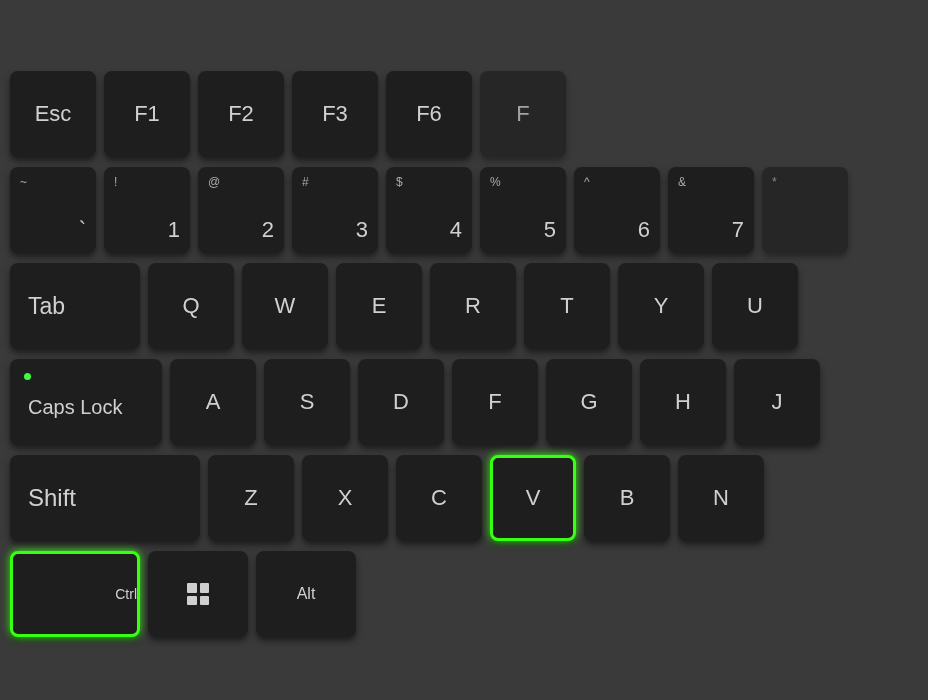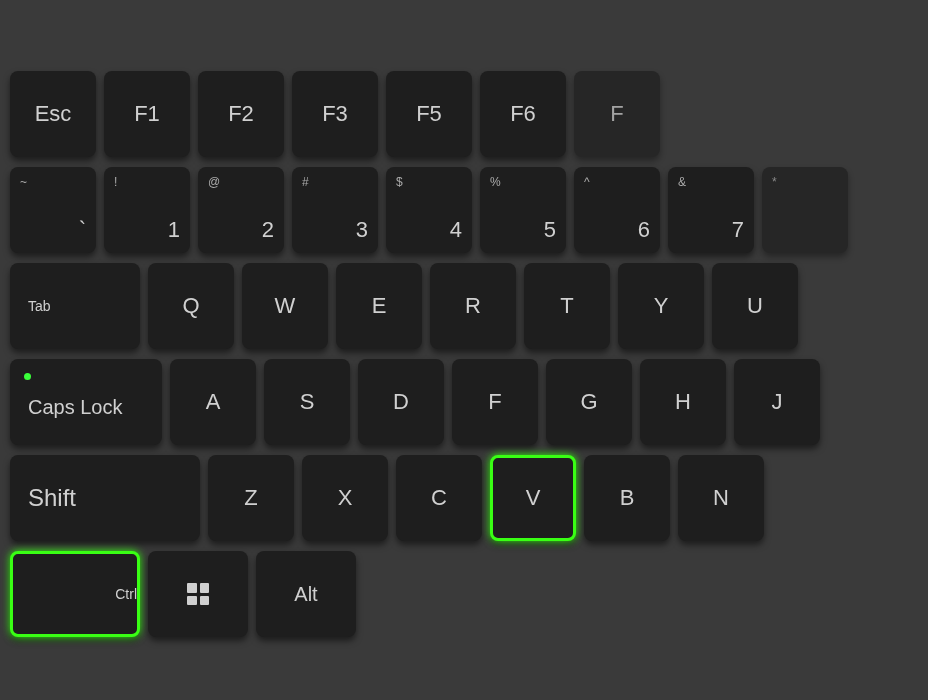--- a/index.html
+++ b/index.html
@@ -59,26 +59,26 @@
     }
 
     .key .label-br {
       position: absolute;
       bottom: 10px;
       right: 10px;
       font-size: 22px;
     }
 
     .key-wide-esc { min-width: 86px; }
-    .key-tab { min-width: 130px; justify-content: flex-start; padding-left: 18px; font-size: 14px; }
+    .key-tab { min-width: 130px; justify-content: flex-start; padding-left: 18px; font-size: 23px; }
     .key-caps { min-width: 152px; justify-content: flex-start; padding-left: 18px; font-size: 20px; }
     .key-shift { min-width: 190px; justify-content: flex-start; padding-left: 18px; font-size: 24px; }
     .key-ctrl { min-width: 130px; justify-content: flex-end; padding-left: 18px; font-size: 14px; }
     .key-win { min-width: 100px; }
-    .key-alt { min-width: 100px; font-size: 20px; }
+    .key-alt { min-width: 100px; font-size: 16px; }
 
     .key-highlighted {
       border: 3px solid #39ff14;
       box-shadow: 0 0 8px #39ff14, 0 4px 6px rgba(0,0,0,0.5);
     }
 
     .caps-dot {
       position: absolute;
       top: 14px;
       left: 14px;
@@ -120,23 +120,20 @@
     <div class="key">
       <span>F1</span>
     </div>
     <div class="key">
       <span>F2</span>
     </div>
     <div class="key">
       <span>F3</span>
     </div>
     <div class="key">
-      <span>F5</span>
-    </div>
-    <div class="key">
       <span>F6</span>
     </div>
     <div class="key key-partial">
       <span>F</span>
     </div>
   </div>
 
   <div class="key-row">
     <div class="key">
       <span class="label-tl">~</span>

